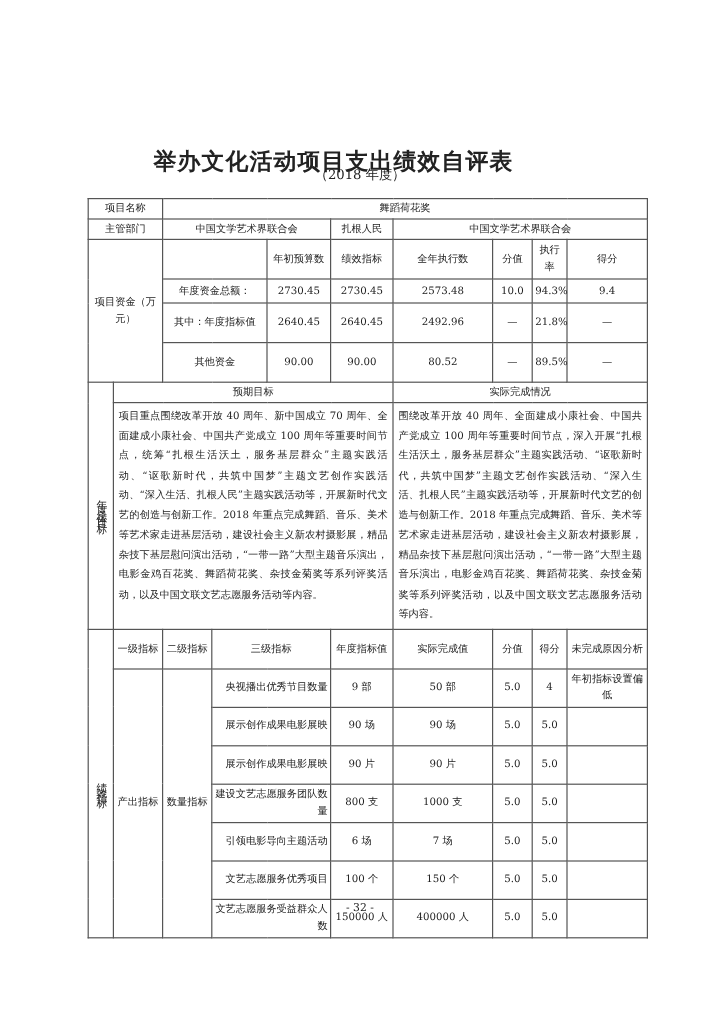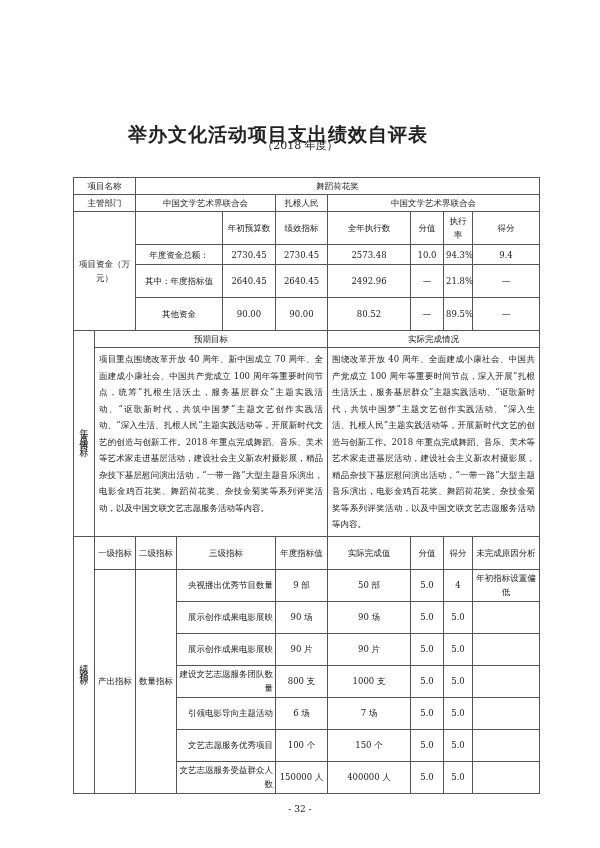--- a/index.html
+++ b/index.html
@@ -1,24 +1,24 @@
 <!DOCTYPE html>
 <html><head>
 <meta charset="utf-8">
 <style>
   html,body{margin:0;padding:0;background:#fff;}
   body{width:600px;height:848px;position:relative;overflow:hidden;font-family:"DejaVu Serif","Liberation Serif",serif;color:#222;}
   .title{position:absolute;top:122px;left:0;width:556px;text-align:center;font-size:19px;font-weight:bold;letter-spacing:1px;font-family:Liberation Serif, serif;}
   .subtitle{position:absolute;top:138px;left:0;width:600px;text-align:center;font-size:11px;}
-  table{position:absolute;left:73px;top:177px;width:466px;border-collapse:collapse;table-layout:fixed;font-size:8.5px;}
+  table{position:absolute;left:73px;top:165px;width:466px;border-collapse:collapse;table-layout:fixed;font-size:8.5px;}
   td{border:1px solid #555;text-align:center;vertical-align:middle;padding:1px 2px;line-height:14px;}
   .l{text-align:right;}
   .vert{line-height:20px;font-size:9px;}
   .para{text-align:left;vertical-align:top;padding:3px 4px;line-height:16.5px;text-align:justify;}
-  .pnum{position:absolute;top:804px;left:0;width:600px;text-align:center;font-size:9px;}
+  .pnum{position:absolute;top:752px;left:0;width:600px;text-align:center;font-size:9px;}
 </style>
 </head>
 <body>
 
 <div class="title">举办文化活动项目支出绩效自评表</div>
 <div class="subtitle">（2018 年度）</div>
 
 <table>
   <colgroup>
     <col style="width:21px">

